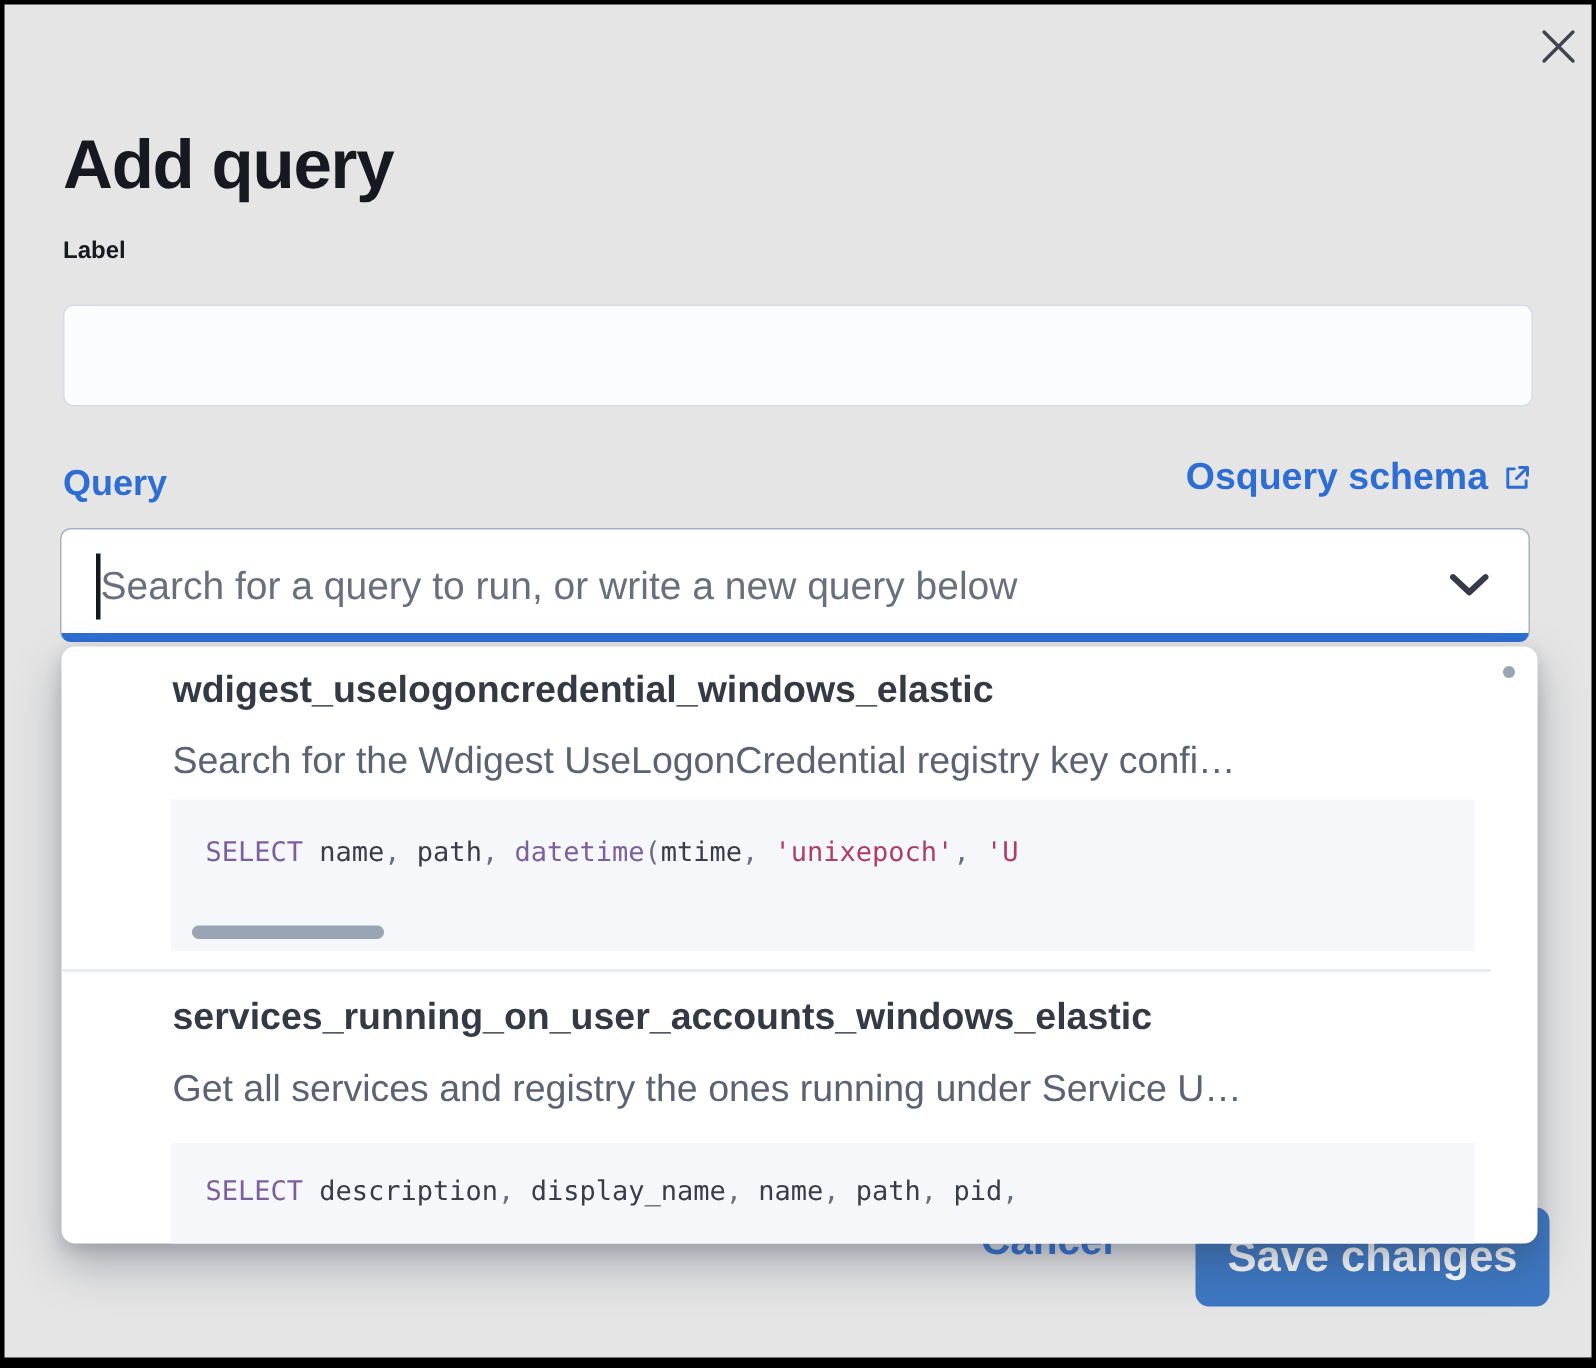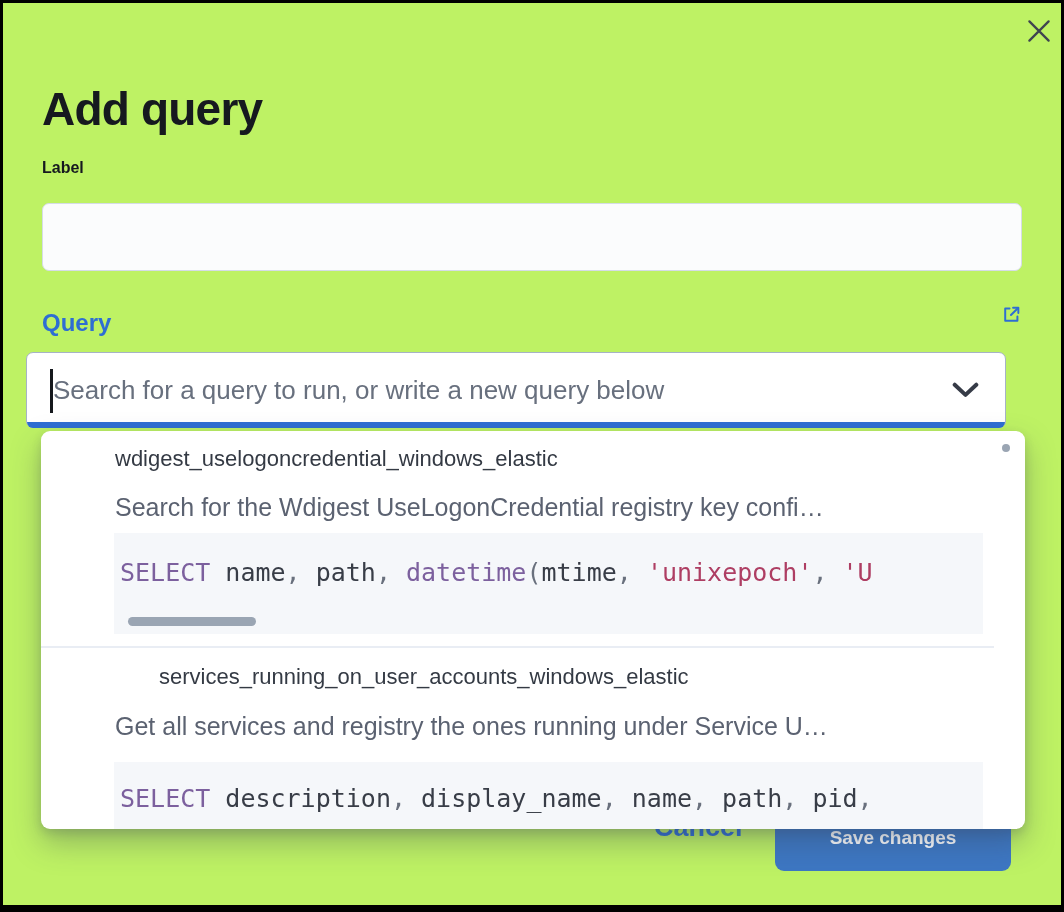--- a/index.html
+++ b/index.html
@@ -1,67 +1,67 @@
 <!DOCTYPE html>
 <html style="--primary: #2E6ED3; --button-fill: #3D77C3; --heading: #16191F; --option-title: #343A44; --description: #5B6271; --placeholder: #68707E; --keyword: #7C609E; --string: #AE3E63; --punctuation: #69707D; --code-text: #383D47; --code-bg: #F5F7FA; --divider: #E9EDF4; --scrollbar: #9AA5B3; --input-border: #A6B3C6; --field-border: #D5DCE7; --field-bg: #FBFCFD; --icon-dark: #3F4450;"><head>
 <meta charset="utf-8">
 <style>
   html,body{margin:0;padding:0;background:#fff;}
   *{box-sizing:border-box;}
   .frame{
     position:relative;
     width:1064px;height:912px;
     border:3px solid #000;border-bottom-width:7px;
-    background:#bef264;
+    background:#e5e5e5;
     font-family:"Liberation Sans", sans-serif;
     overflow:hidden;
   }
   .abs{position:absolute;}
 
   
   .close-btn{left:1016px;top:8px;width:40px;height:40px;display:flex;align-items:center;justify-content:center;color:var(--icon-dark);cursor:pointer;background:none;border:none;}
 
   
   .modal-title{left:39px;top:48px;font-size:46px;font-weight:700;color:var(--heading);letter-spacing:-0.8px;line-height:1.2;}
 
   
   .field-label{left:39px;top:156px;font-size:16px;font-weight:700;color:var(--heading);}
   .label-input{left:39px;top:200px;width:980px;height:68px;border:1px solid var(--field-border);border-radius:7px;background:var(--field-bg);resize:none;outline:none;font:inherit;}
 
   
   .query-label{left:39px;top:306px;font-size:24px;font-weight:700;color:var(--primary);}
   .schema-link{top:301px;right:39px;display:flex;align-items:center;gap:9px;font-size:25px;font-weight:600;color:var(--primary);text-decoration:none;cursor:pointer;}
 
   
-  .combobox{left:23px;top:349px;width:980px;height:76px;border:1px solid var(--input-border);border-radius:7px;background:#fff;}
+  .combobox{left:37px;top:349px;width:980px;height:76px;border:1px solid var(--input-border);border-radius:7px;background:#fff;}
   .combo-input{position:absolute;left:0;top:0;width:100%;height:100%;border:none;outline:none;background:transparent;padding:0 70px 0 26px;font-family:"Liberation Sans",sans-serif;font-size:26px;color:#1a1d23;border-radius:7px;}
   .combo-input::placeholder{color:var(--placeholder);opacity:1;}
   .caret{left:23px;top:16px;width:2.5px;height:44px;background:#15181d;}
   .chevron{right:26px;top:50%;transform:translateY(-50%);color:#363b47;display:flex;cursor:pointer;}
   .focus-bar{left:0;bottom:-1px;width:100%;height:6px;background:var(--primary);border-radius:0 0 6px 6px;}
 
   
   .panel{left:38px;top:428px;width:984px;height:398px;background:#fff;border-radius:9px;
     box-shadow:0 14px 30px rgba(56,66,86,0.34), 0 4px 10px rgba(56,66,86,0.18);
     overflow:hidden;z-index:5;}
   .v-thumb{right:15px;top:13px;width:8px;height:8px;border-radius:50%;background:var(--scrollbar);}
-  .opt-title{left:74px;font-size:22px;font-weight:400;color:var(--option-title);}
+  .opt-title{left:74px;font-size:25px;font-weight:700;color:var(--option-title);}
   .opt-desc{left:74px;font-size:25px;color:var(--description);text-align:center;}
   .codeblock{left:73px;width:869px;background:var(--code-bg);overflow:hidden;}
-  .codeline{position:absolute;left:6px;white-space:pre;font-family:"DejaVu Sans Mono","Liberation Mono",monospace;font-size:25px;color:var(--code-text);}
+  .codeline{position:absolute;left:23px;white-space:pre;font-family:"DejaVu Sans Mono","Liberation Mono",monospace;font-size:18px;color:var(--code-text);}
   .tok-kw{color:var(--keyword);}
   .tok-st{color:var(--string);}
   .tok-pu{color:var(--punctuation);}
   .tok-id{color:var(--code-text);}
   .h-thumb{position:absolute;left:14px;top:84px;width:128px;height:9px;border-radius:5px;background:var(--scrollbar);cursor:pointer;}
   .divider{left:0;top:215px;width:953px;height:2px;background:var(--divider);}
 
   
   .cancel-btn{left:645px;top:808px;font-size:27px;font-weight:600;color:var(--primary);z-index:1;background:none;border:none;cursor:pointer;font-family:inherit;}
-  .save-btn{left:772px;top:802px;width:236px;height:66px;border-radius:9px;background:var(--button-fill);color:#fff;font-size:19px;font-weight:600;display:flex;align-items:center;justify-content:center;z-index:1;border:none;cursor:pointer;font-family:inherit;}
+  .save-btn{left:794px;top:802px;width:236px;height:66px;border-radius:9px;background:var(--button-fill);color:#fff;font-size:29px;font-weight:600;display:flex;align-items:center;justify-content:center;z-index:1;border:none;cursor:pointer;font-family:inherit;}
 </style>
 </head>
 <body>
 
 <div class="frame">
 
   <button class="abs close-btn">
     <span style="display:flex;">
       <svg width="28" height="28" viewBox="0 0 16 16">
           <path d="M2.5 2.5 L13.5 13.5 M13.5 2.5 L2.5 13.5" stroke="currentColor" stroke-width="1.3" stroke-linecap="round" fill="none"></path>
@@ -69,20 +69,21 @@
     </span>
   </button>
 
   <h1 class="abs modal-title">Add query</h1>
 
   <div class="abs field-label">Label</div>
   <textarea class="abs label-input" placeholder="" style=""></textarea>
 
   <div class="abs query-label">Query</div>
   <a class="abs schema-link">
+    <span>Osquery schema</span>
     <span style="display:flex;">
       <svg width="21" height="21" viewBox="0 0 16 16" fill="none" stroke="currentColor" stroke-width="1.5" stroke-linecap="round" stroke-linejoin="round">
         <path d="M6.5 3.5 H3.2 V12.8 H12.5 V9.5"></path>
         <path d="M9.2 2.8 H13.2 V6.8"></path>
         <path d="M13 3 L7.6 8.4"></path>
       </svg>
     </span>
   </a>
 
   <div class="abs combobox">
@@ -107,21 +108,21 @@
       <div class="abs opt-desc" style="top:62px;">Search for the Wdigest UseLogonCredential registry key confi…</div>
       <div class="abs codeblock" style="top:102px;height:101px;">
         <div class="codeline" style="top:25px;"><span class="tok-kw">SELECT</span><span class="tok-id"> name</span><span class="tok-pu">, </span><span class="tok-id">path</span><span class="tok-pu">, </span><span class="tok-kw">datetime</span><span class="tok-pu">(</span><span class="tok-id">mtime</span><span class="tok-pu">, </span><span class="tok-st">'unixepoch'</span><span class="tok-pu">, </span><span class="tok-st">'U</span></div>
         <div class="h-thumb"></div>
       </div>
     </div>
 
     <div class="abs divider"></div>
 
     <div>
-      <div class="abs opt-title" style="top:233px;margin-left:44px;">services_running_on_user_accounts_windows_elastic</div>
+      <div class="abs opt-title" style="top:233px;">services_running_on_user_accounts_windows_elastic</div>
       <div class="abs opt-desc" style="top:281px;">Get all services and registry the ones running under Service U…</div>
       <div class="abs codeblock" style="top:331px;height:120px;">
         <div class="codeline" style="top:22px;"><span class="tok-kw">SELECT</span><span class="tok-id"> description</span><span class="tok-pu">, </span><span class="tok-id">display_name</span><span class="tok-pu">, </span><span class="tok-id">name</span><span class="tok-pu">, </span><span class="tok-id">path</span><span class="tok-pu">, </span><span class="tok-id">pid</span><span class="tok-pu">,</span></div>
       </div>
     </div>
   </div>
 
 </div>
 
 </body></html>

